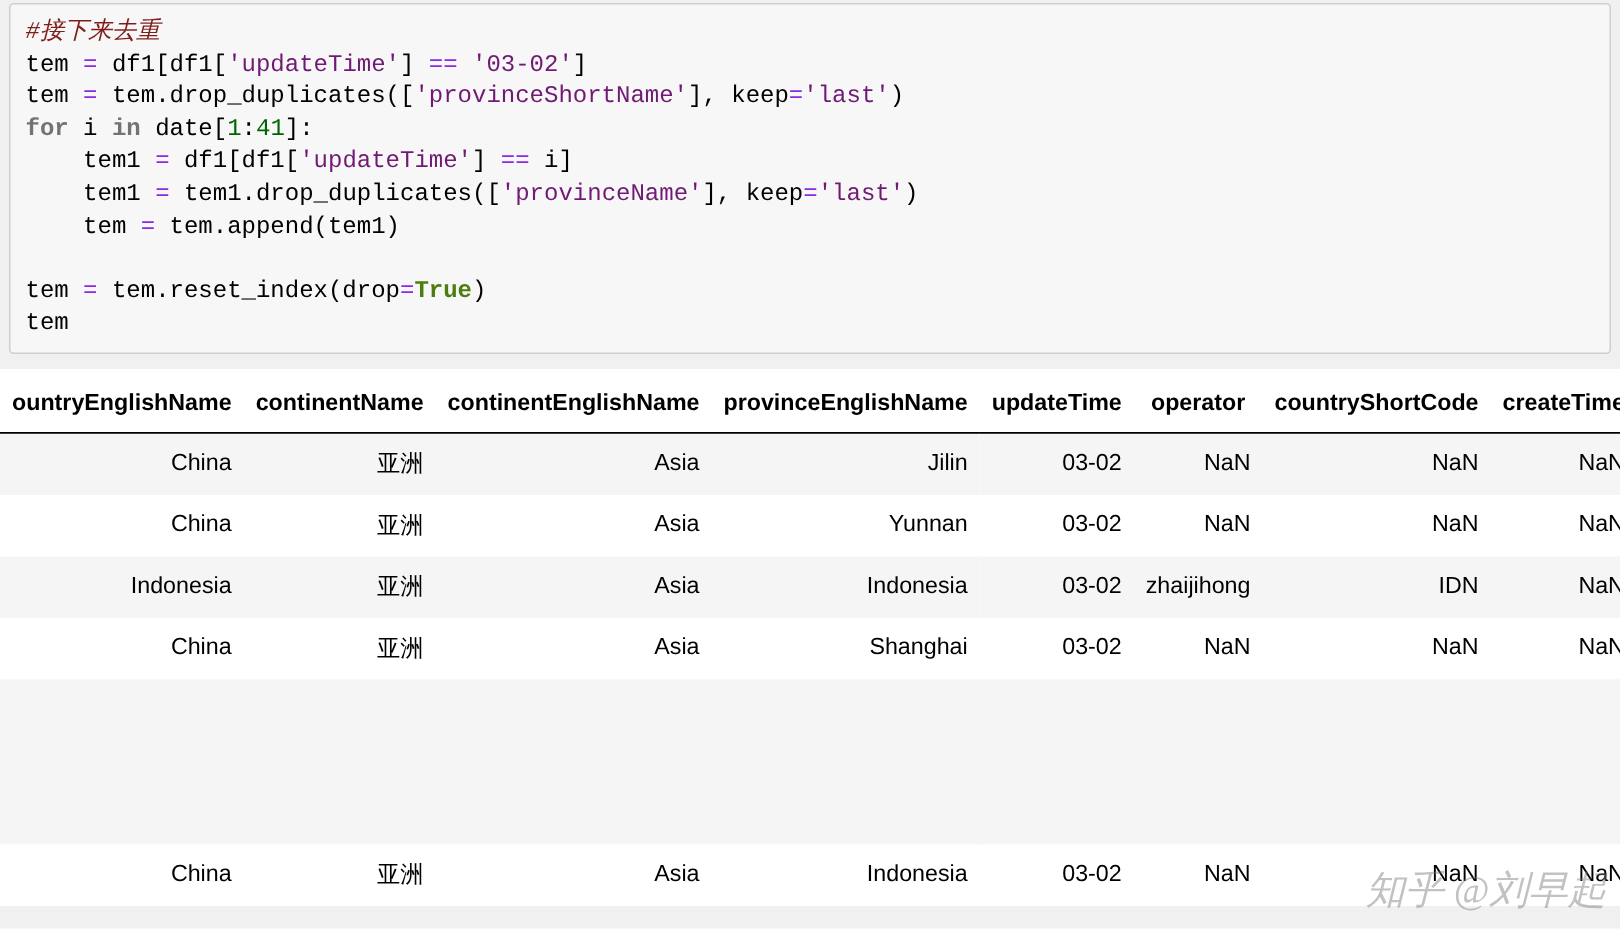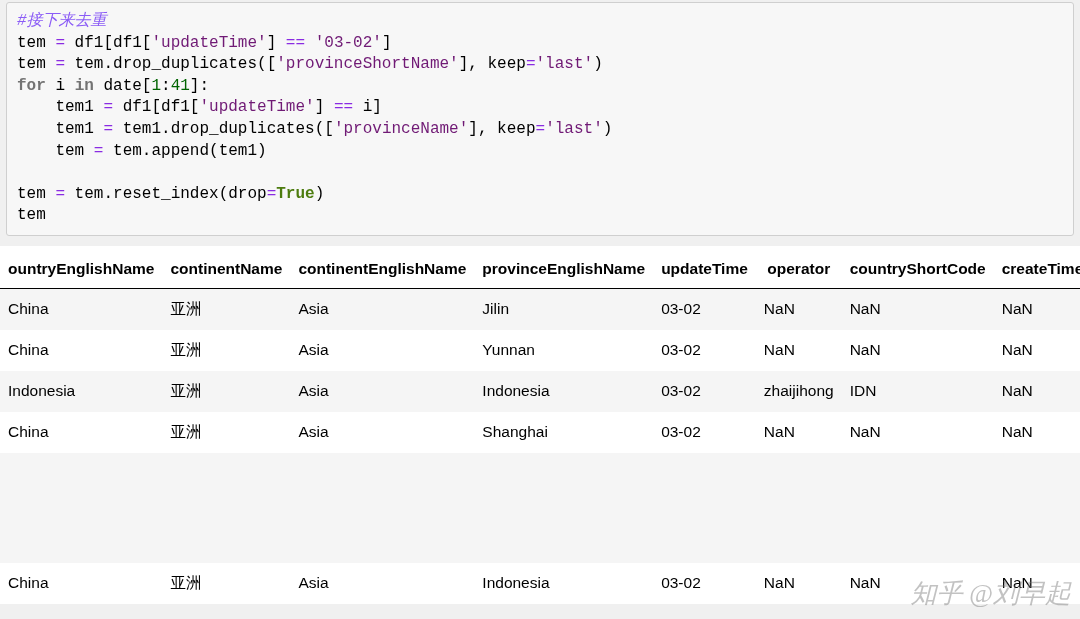--- a/index.html
+++ b/index.html
@@ -16,21 +16,21 @@
     border-radius: 3px;
     padding: 8px 10px;
     margin: 2px 6px 10px 6px;
     font-family: Menlo, Monaco, "Courier New", monospace;
     font-size: 16px;
     line-height: 1.35;
     white-space: pre;
     color: #000;
     overflow-x: hidden;
   }
-  .c-comment { color: #8b5cf6; font-style: italic; }
+  .c-comment { color: #7f1d1d; font-style: italic; }
   .c-str { color: #701a75; }
   .c-kw { color: #737373; font-weight: bold; }
   .c-op { color: #8a2be2; }
   .c-bool { color: #4d7c0f; font-weight: bold; }
   .c-num { color: #006400; }
 
   .table-wrap {
     background: #fff;
     overflow-x: hidden;
   }
@@ -42,21 +42,21 @@
   }
   thead th {
     font-weight: bold;
     padding: 14px 8px 10px 8px;
     border-bottom: 1px solid #000;
     white-space: nowrap;
     background: #fff;
   }
   tbody td {
     padding: 10px 8px;
-    text-align: left;
+    text-align: right;
     border: none;
     white-space: nowrap;
   }
   tbody tr:nth-child(odd) { background: #f5f5f5; }
   tbody tr:nth-child(even) { background: #fff; }
   tbody tr.blank td { height: 110px; background: #f5f5f5; }
 
   .watermark {
     position: absolute;
     right: 9px;

